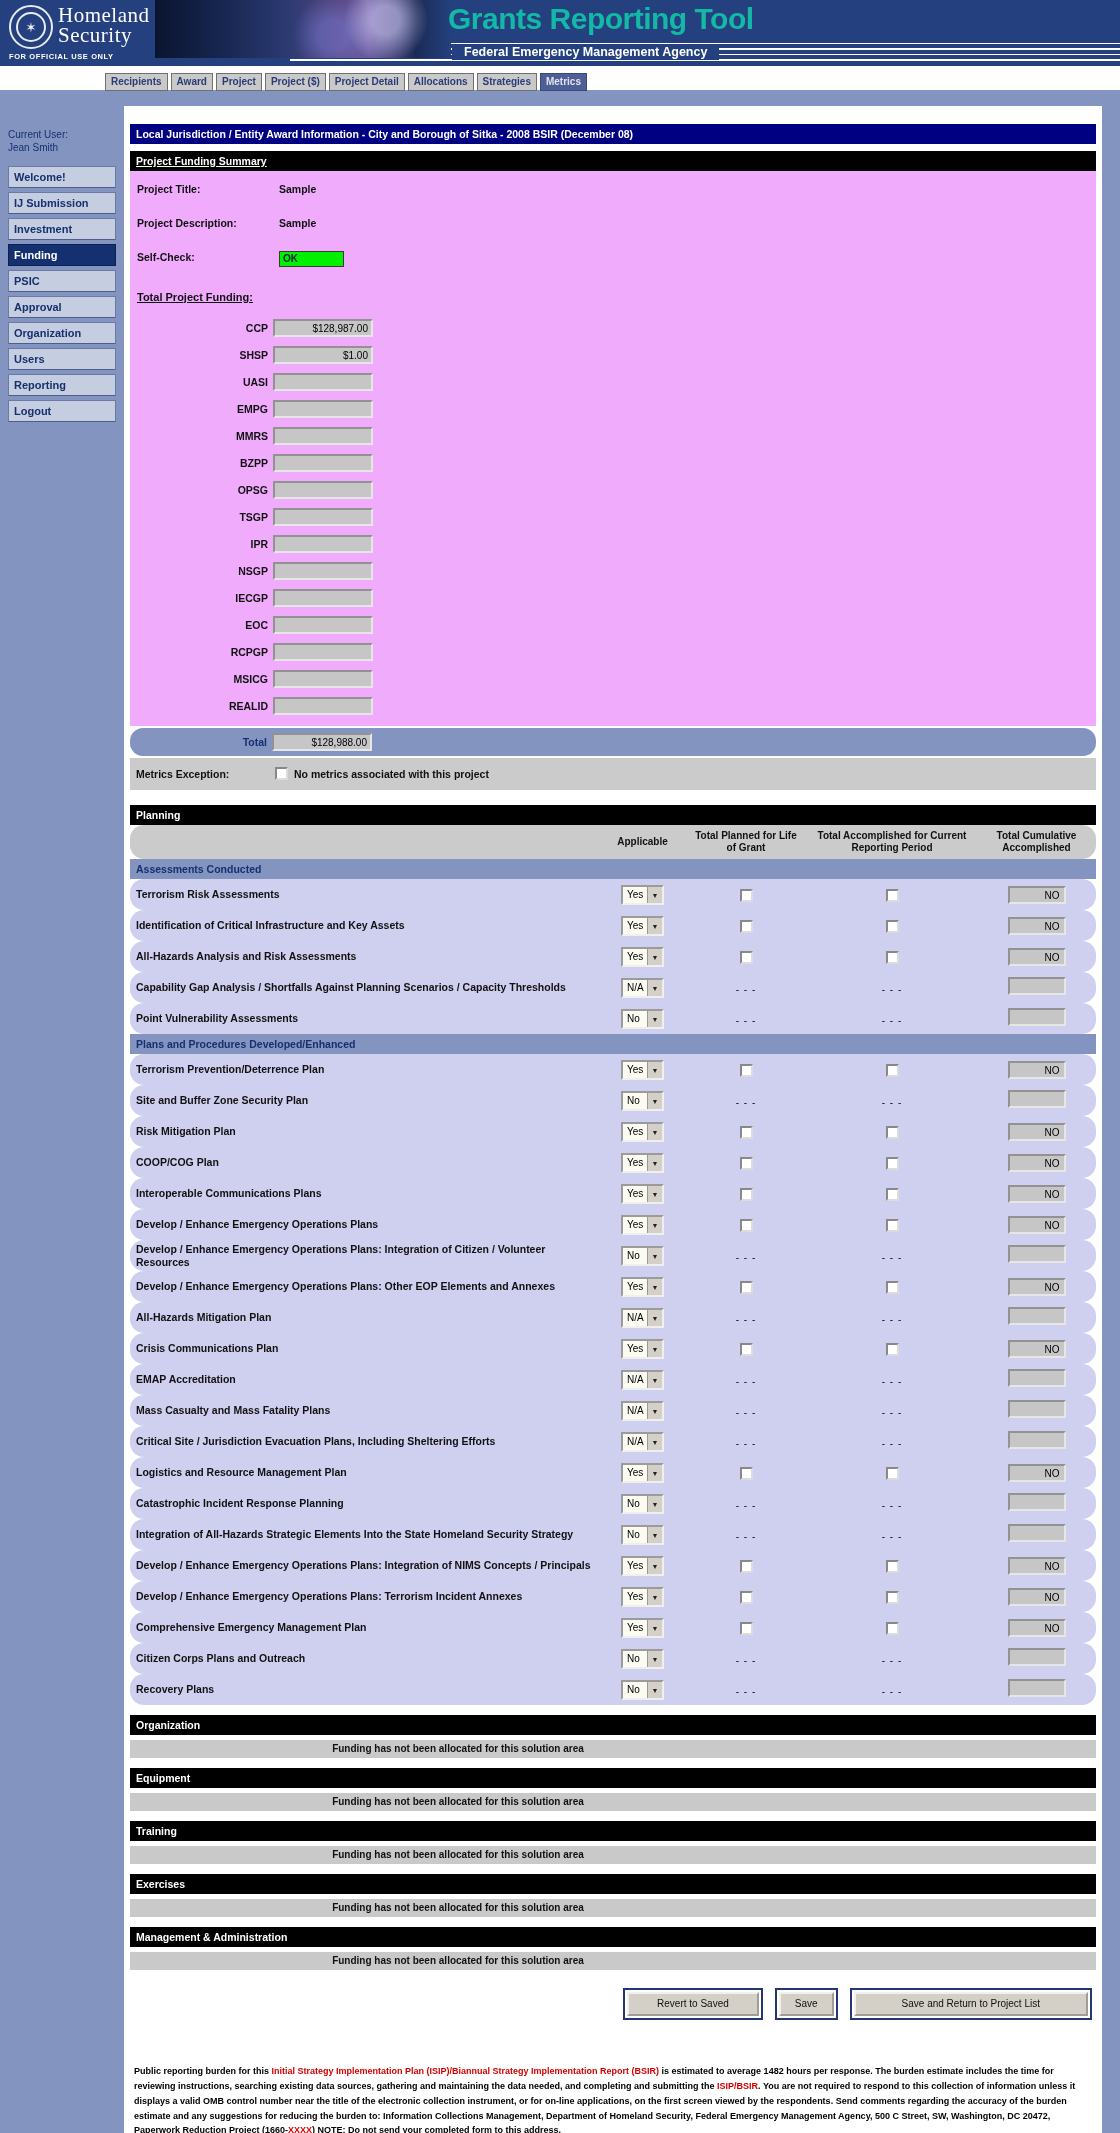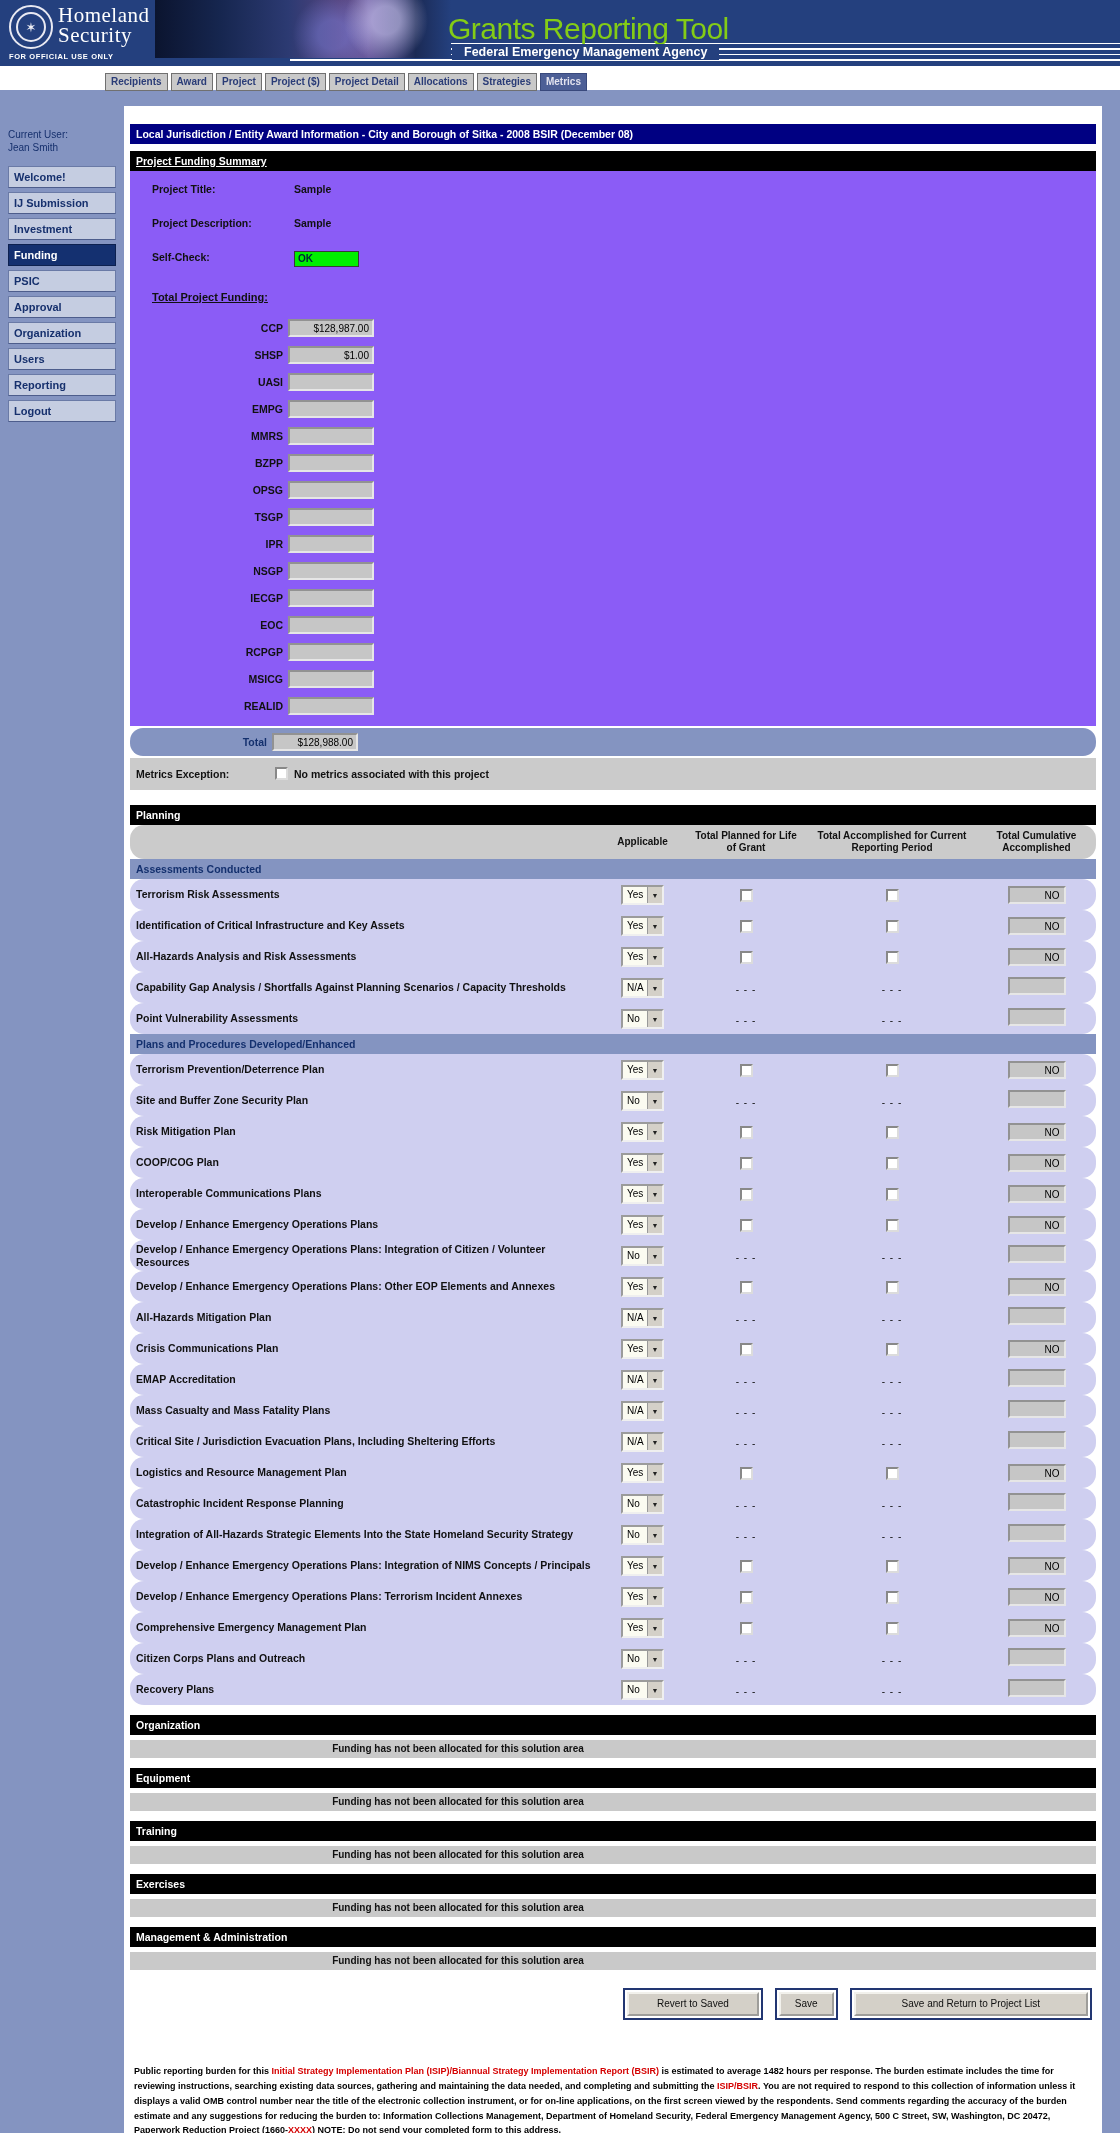--- a/index.html
+++ b/index.html
@@ -15,22 +15,22 @@
            font-size:21px; line-height:0.95; letter-spacing:0.5px; }
   .fouo { position:absolute; left:9px; bottom:5px; color:#fff; font-size:7.5px; font-weight:bold; letter-spacing:0.6px; }
   .montage { position:absolute; left:155px; top:0; width:296px; height:58px;
       background:
         radial-gradient(circle at 78% 35%, rgba(220,215,255,.55) 0 6%, rgba(220,215,255,0) 18%),
         radial-gradient(circle at 60% 60%, rgba(140,150,255,.35) 0 8%, rgba(140,150,255,0) 22%),
         linear-gradient(90deg,#0b142f 0%,#16264f 22%,#2c3a72 45%,#55447e 62%,#6a5a9e 72%,#1b2a55 88%,#24407e 100%);
       z-index:2; }
   .stripes { position:absolute; left:290px; right:0; top:43px; height:22px;
       background:repeating-linear-gradient(180deg,#fff 0 1.5px,#24407e 1.5px 5.5px); z-index:1; }
-  .app-title { position:absolute; left:448px; top:12px; z-index:3; font-size:30px; font-weight:normal;
-      letter-spacing:-0.5px; color:#84cc16; }
+  .app-title { position:absolute; left:448px; top:2px; z-index:3; font-size:30px; font-weight:bold;
+      letter-spacing:-0.5px; color:#14b8a6; }
   .agency { position:absolute; left:452px; top:44px; z-index:3; background:#24407e; color:#fff;
       font-size:12.5px; font-weight:bold; padding:1px 12px; }
 
   
   .tabstrip { background:#fff; padding:5px 0 0 105px; height:24px; }
   .tab { display:inline-block; font-size:10px; font-weight:bold; color:#2a3c77; background:#c9c9c9;
       border:1px solid #707070; padding:2px 5px 3px; margin-right:3px; cursor:default; }
   .tab.active { background:#4d5f96; color:#e3e3ef; border-color:#39497c; }
 
   
@@ -41,31 +41,31 @@
       color:#16306d; font-size:11px; font-weight:bold; padding:4px 5px; margin-bottom:4px; cursor:pointer; }
   .side-btn.active { background:#143070; color:#fff; border-color:#0d2150; }
   .main { width:978px; flex:0 0 978px; background:#fff; margin-top:16px; padding:18px 6px 14px 6px; min-height:2004px; }
   .right-spacer { flex:1; }
 
   .title-bar { background:#000082; color:#fff; font-size:10.5px; font-weight:bold; padding:4px 6px; }
   .black-bar { background:#000; color:#fff; font-size:10.5px; font-weight:bold; padding:4px 6px; }
   .mt7 { margin-top:7px;text-decoration:underline; }
 
   
-  .gray-area { background:#8b5cf6; padding:10px 0 2px 16px; }
+  .gray-area { background:#f0abfc; padding:10px 0 2px 1px; }
   .form-row { display:flex; padding:2px 6px 20px; }
   .form-label { width:142px; font-size:10.5px; font-weight:bold; color:#111; }
   .form-value { font-size:10.5px; font-weight:bold; color:#111; }
   .self-check-box { width:65px; height:16px; background:#00f000; border:1px solid #3a3a3a;
       font-size:10px; font-weight:bold; color:#00223a; padding:1px 3px; }
   .tpf-label { font-size:11px; font-weight:bold; text-decoration:underline; color:#111; padding:4px 6px 16px; }
   .fund-row { display:flex; align-items:center; margin-bottom:9px; }
   .fund-label { width:142px; text-align:right; padding-right:5px; font-size:10.5px; font-weight:bold; color:#111; }
   .sunken { background:#c6c6c6; border:2px inset #e6e6e6; }
-  .fund-box { width:86px; height:18px; font-size:10px; color:#000; text-align:right; padding:2px 3px 0 0; }
+  .fund-box { width:100px; height:18px; font-size:10px; color:#000; text-align:right; padding:2px 3px 0 0; }
   .total-bar { background:#8494c1; display:flex; align-items:center; padding:5px 0; margin-top:2px;border-radius:13px; }
   .total-label { width:142px; text-align:right; padding-right:5px; font-size:10.5px; font-weight:bold; color:#14306e; }
   .metrics-row { background:#cbcbcb; display:flex; align-items:center; padding:9px 6px 10px; margin-top:2px; }
   .metrics-label { width:139px; font-size:10.5px; font-weight:bold; color:#111; }
   .checkbox { display:inline-block; width:13px; height:13px; background:#fff; border:2px inset #dcdcdc; vertical-align:middle; }
   .cb-label { font-size:10.5px; font-weight:bold; color:#111; margin-left:6px; }
 
   
   .plan-wrap { margin-top:15px; }
   .plan-grid { display:grid; grid-template-columns:470px 85px 122px 170px 119px; align-items:center;border-radius:14px; }

